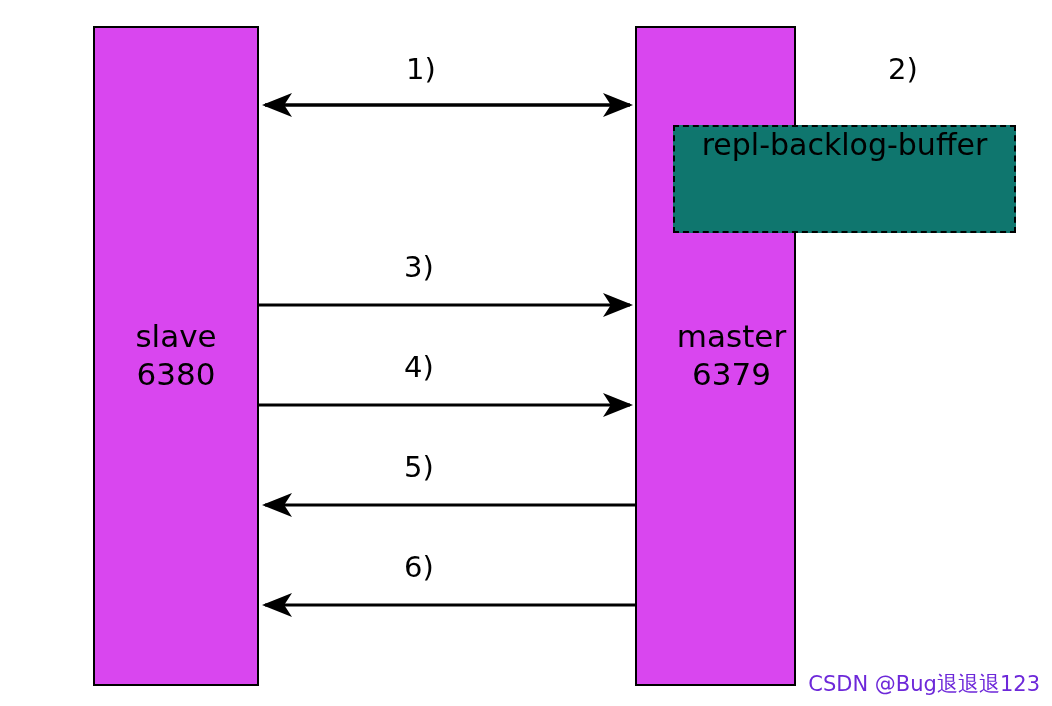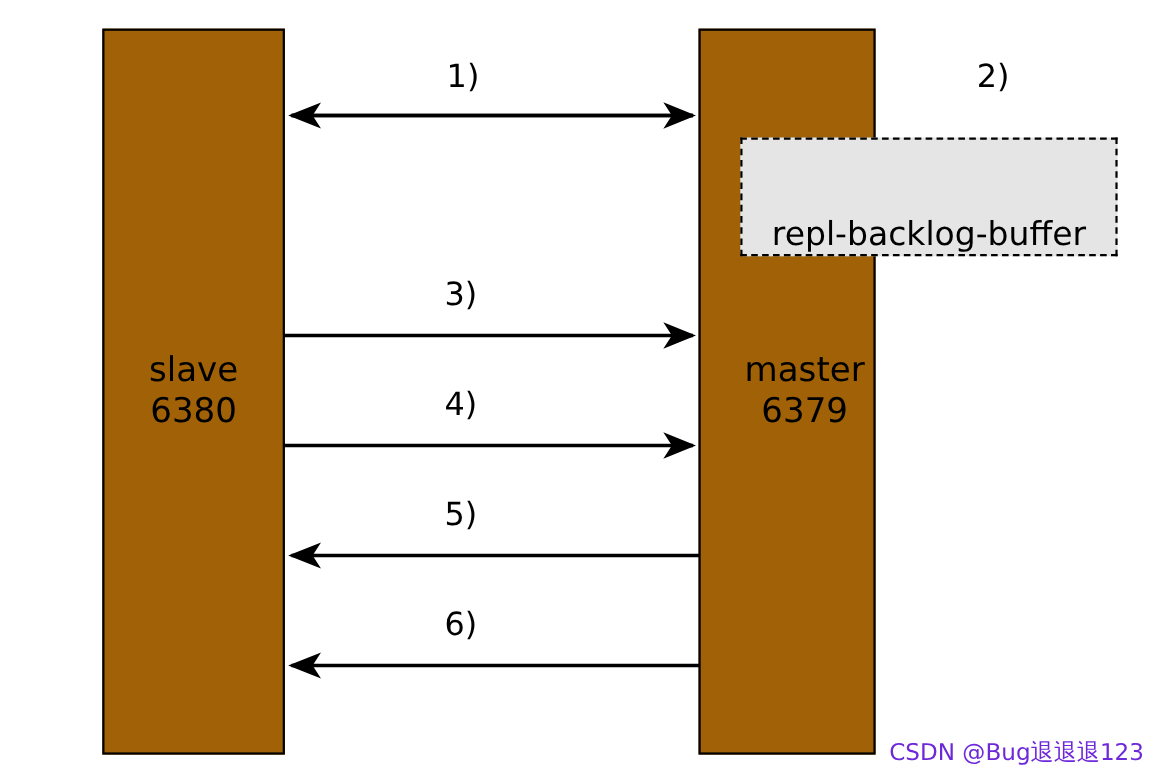--- a/index.html
+++ b/index.html
@@ -12,21 +12,21 @@
   }
   #canvas {
     position: relative;
     width: 1052px;
     height: 706px;
     background: #ffffff;
     overflow: hidden;
   }
   .node-box {
     position: absolute;
-    background: #a16207;
+    background: #d946ef;
     border: 2.5px solid #000000;
     box-sizing: border-box;
     display: flex;
     align-items: center;
     justify-content: center;
     z-index: 3;
   }
   .node-label {
     text-align: center;
     font-size: 31px;
@@ -46,25 +46,25 @@
     width: 161px;
     height: 660px;
     padding-left: 32px;
   }
   .buffer-box {
     position: absolute;
     left: 673px;
     top: 125px;
     width: 343px;
     height: 108px;
-    background: #e5e5e5;
+    background: #0f766e;
     border: 2.5px dashed #000000;
     box-sizing: border-box;
     display: flex;
-    align-items: flex-end;
+    align-items: flex-start;
     justify-content: center;
     z-index: 5;
   }
   .buffer-label {
     font-size: 30px;
     color: #000000;
     white-space: nowrap;
   }
   .arrow-svg {
     position: absolute;

